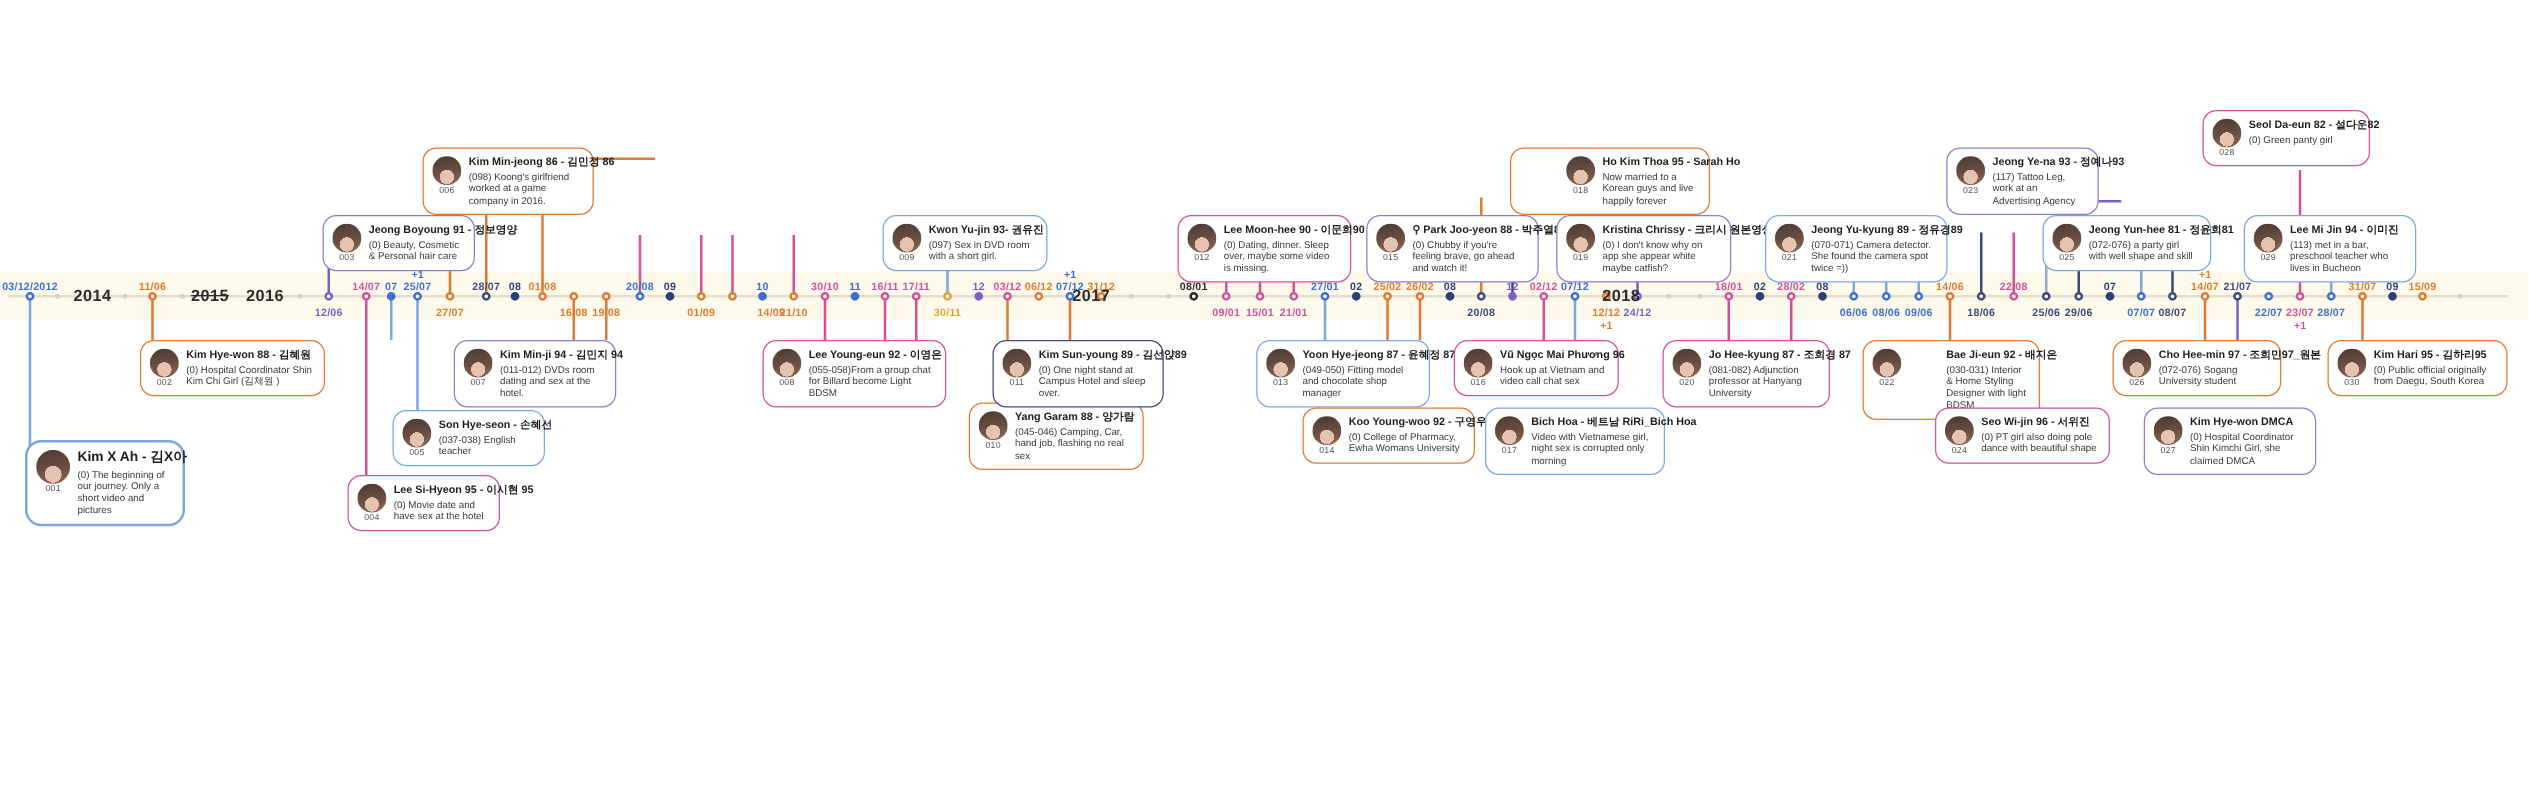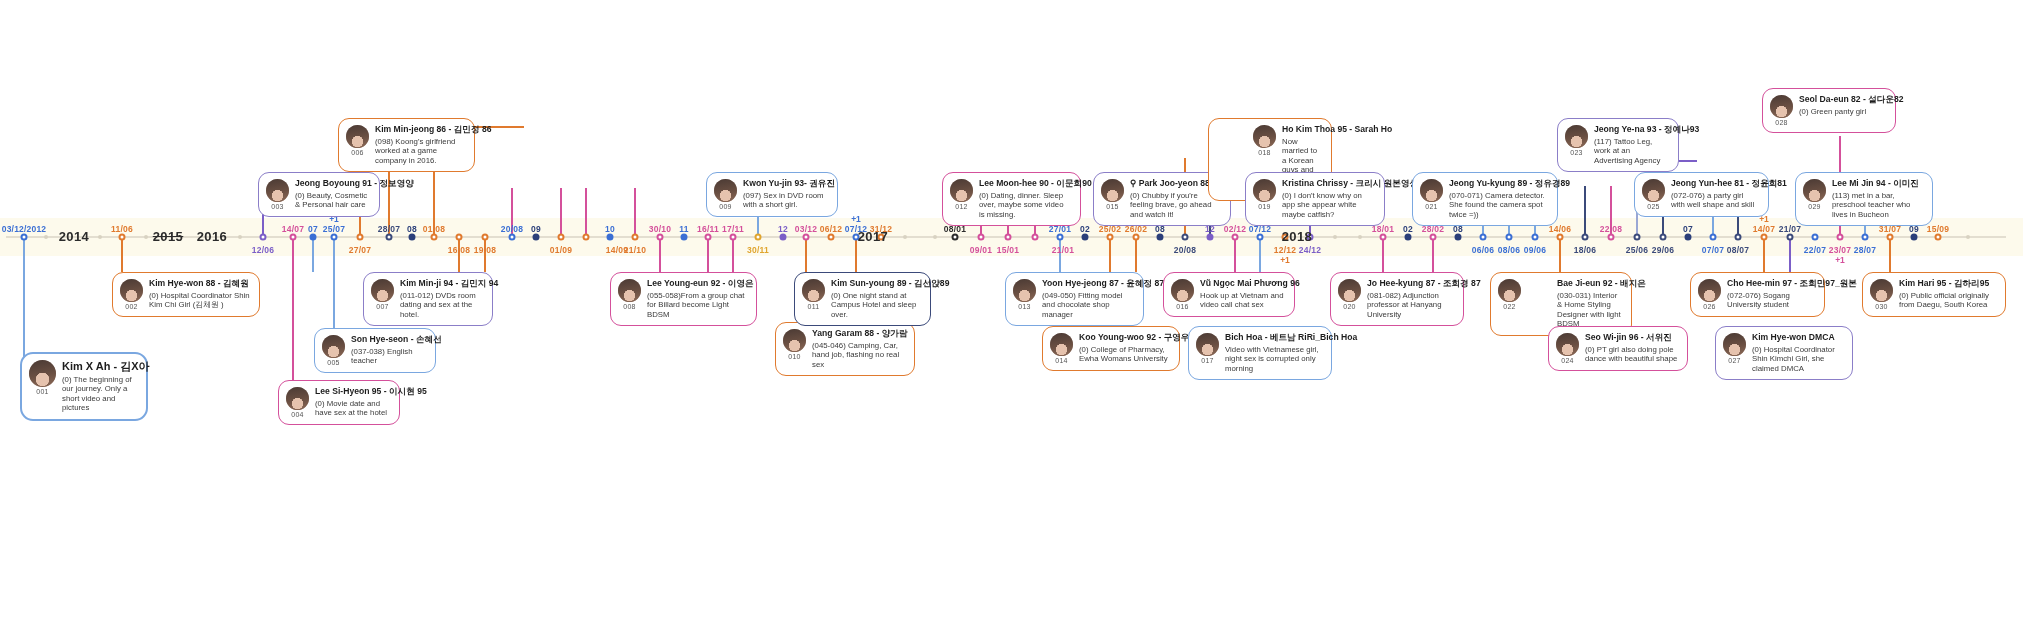--- a/index.html
+++ b/index.html
@@ -257,21 +257,21 @@
       <div class="plus1" style="left: 856px; top: 214px; color: rgb(59, 111, 212);">+1</div>
       <div class="tick" style="left: 881px; top: 237px; border: 2px solid rgb(224, 122, 46);"></div>
       <div class="tlabel" style="left: 881px; color: rgb(224, 122, 46); top: 224px;">31/12</div>
       <div class="tick" style="left: 955px; top: 237px; border: 2px solid rgb(43, 43, 43);"></div>
       <div class="tlabel" style="left: 955px; color: rgb(43, 43, 43); top: 224px;">08/01</div>
       <div class="tick" style="left: 981px; top: 237px; border: 2px solid rgb(212, 80, 155);"></div>
       <div class="tlabel" style="left: 981px; color: rgb(212, 80, 155); top: 245px;">09/01</div>
       <div class="tick" style="left: 1008px; top: 237px; border: 2px solid rgb(212, 80, 155);"></div>
       <div class="tlabel" style="left: 1008px; color: rgb(212, 80, 155); top: 245px;">15/01</div>
       <div class="tick" style="left: 1035px; top: 237px; border: 2px solid rgb(212, 80, 155);"></div>
-      <div class="tlabel" style="left: 1035px; color: rgb(212, 80, 155); top: 245px; margin-left: 28px;">21/01</div>
+      <div class="tlabel" style="left: 1035px; color: rgb(212, 80, 155); top: 245px;">21/01</div>
       <div class="tick" style="left: 1060px; top: 237px; border: 2px solid rgb(59, 111, 212);"></div>
       <div class="tlabel" style="left: 1060px; color: rgb(59, 111, 212); top: 224px;">27/01</div>
       <div class="tick" style="left: 1085px; top: 237px; border: 2px solid rgb(43, 63, 122); background: rgb(43, 63, 122);"></div>
       <div class="tlabel" style="left: 1085px; color: rgb(43, 63, 122); top: 224px;">02</div>
       <div class="tick" style="left: 1110px; top: 237px; border: 2px solid rgb(224, 122, 46);"></div>
       <div class="tlabel" style="left: 1110px; color: rgb(224, 122, 46); top: 224px;">25/02</div>
       <div class="tick" style="left: 1136px; top: 237px; border: 2px solid rgb(224, 122, 46);"></div>
       <div class="tlabel" style="left: 1136px; color: rgb(224, 122, 46); top: 224px;">26/02</div>
       <div class="tick" style="left: 1160px; top: 237px; border: 2px solid rgb(43, 63, 122); background: rgb(43, 63, 122);"></div>
       <div class="tlabel" style="left: 1160px; color: rgb(43, 63, 122); top: 224px;">08</div>
@@ -552,21 +552,21 @@
           <div class="avatar">
             <div class="hair"></div>
           </div>
           <div class="idnum">017</div>
         </div>
         <div class="ctext">
           <div class="cname">Bich Hoa - 베트남 RiRi_Bich Hoa</div>
           <div class="cdesc">Video with Vietnamese girl, night sex is corrupted only morning</div>
         </div>
       </div>
-      <div class="card" style="left: 1208px; top: 118px; width: 124px; border-color: rgb(224, 122, 46); padding-left: 44px;">
+      <div class="card" style="left: 1208px; top: 118px; width: 160px; border-color: rgb(224, 122, 46); padding-left: 44px;">
         <div class="avwrap">
           <div class="avatar">
             <div class="hair"></div>
           </div>
           <div class="idnum">018</div>
         </div>
         <div class="ctext">
           <div class="cname">Ho Kim Thoa 95 - Sarah Ho</div>
           <div class="cdesc">Now married to a Korean guys and live happily forever</div>
         </div>

